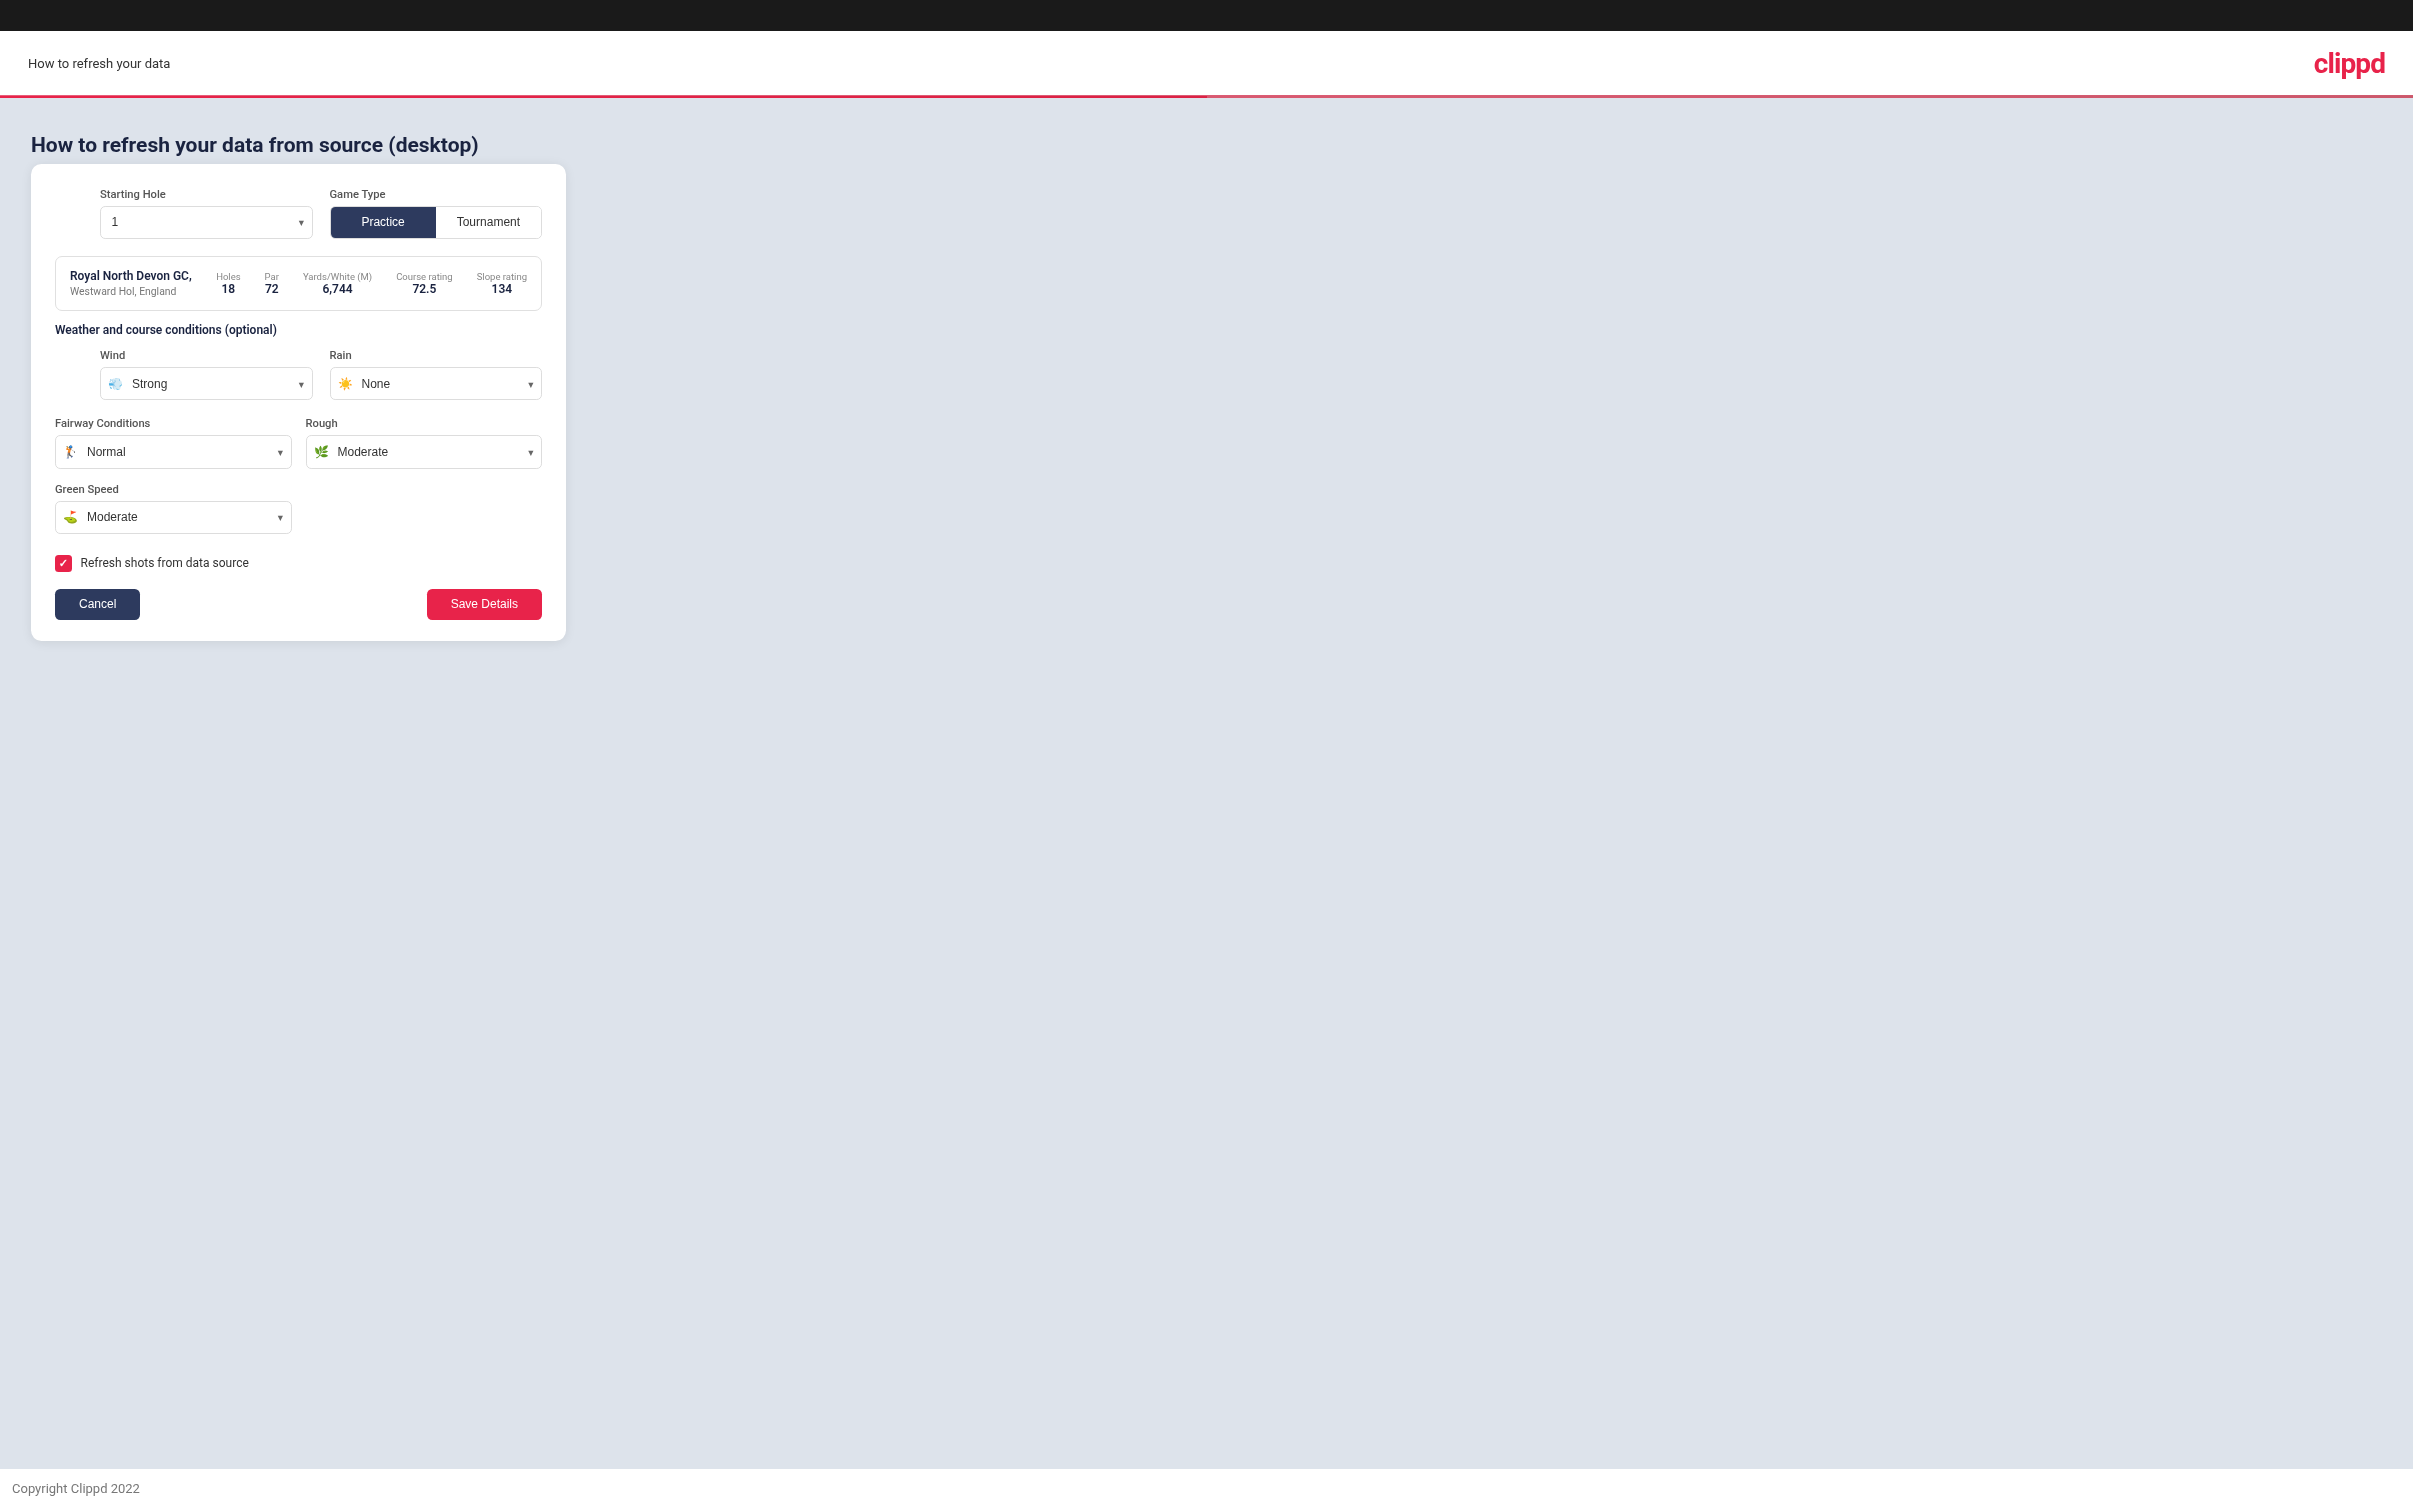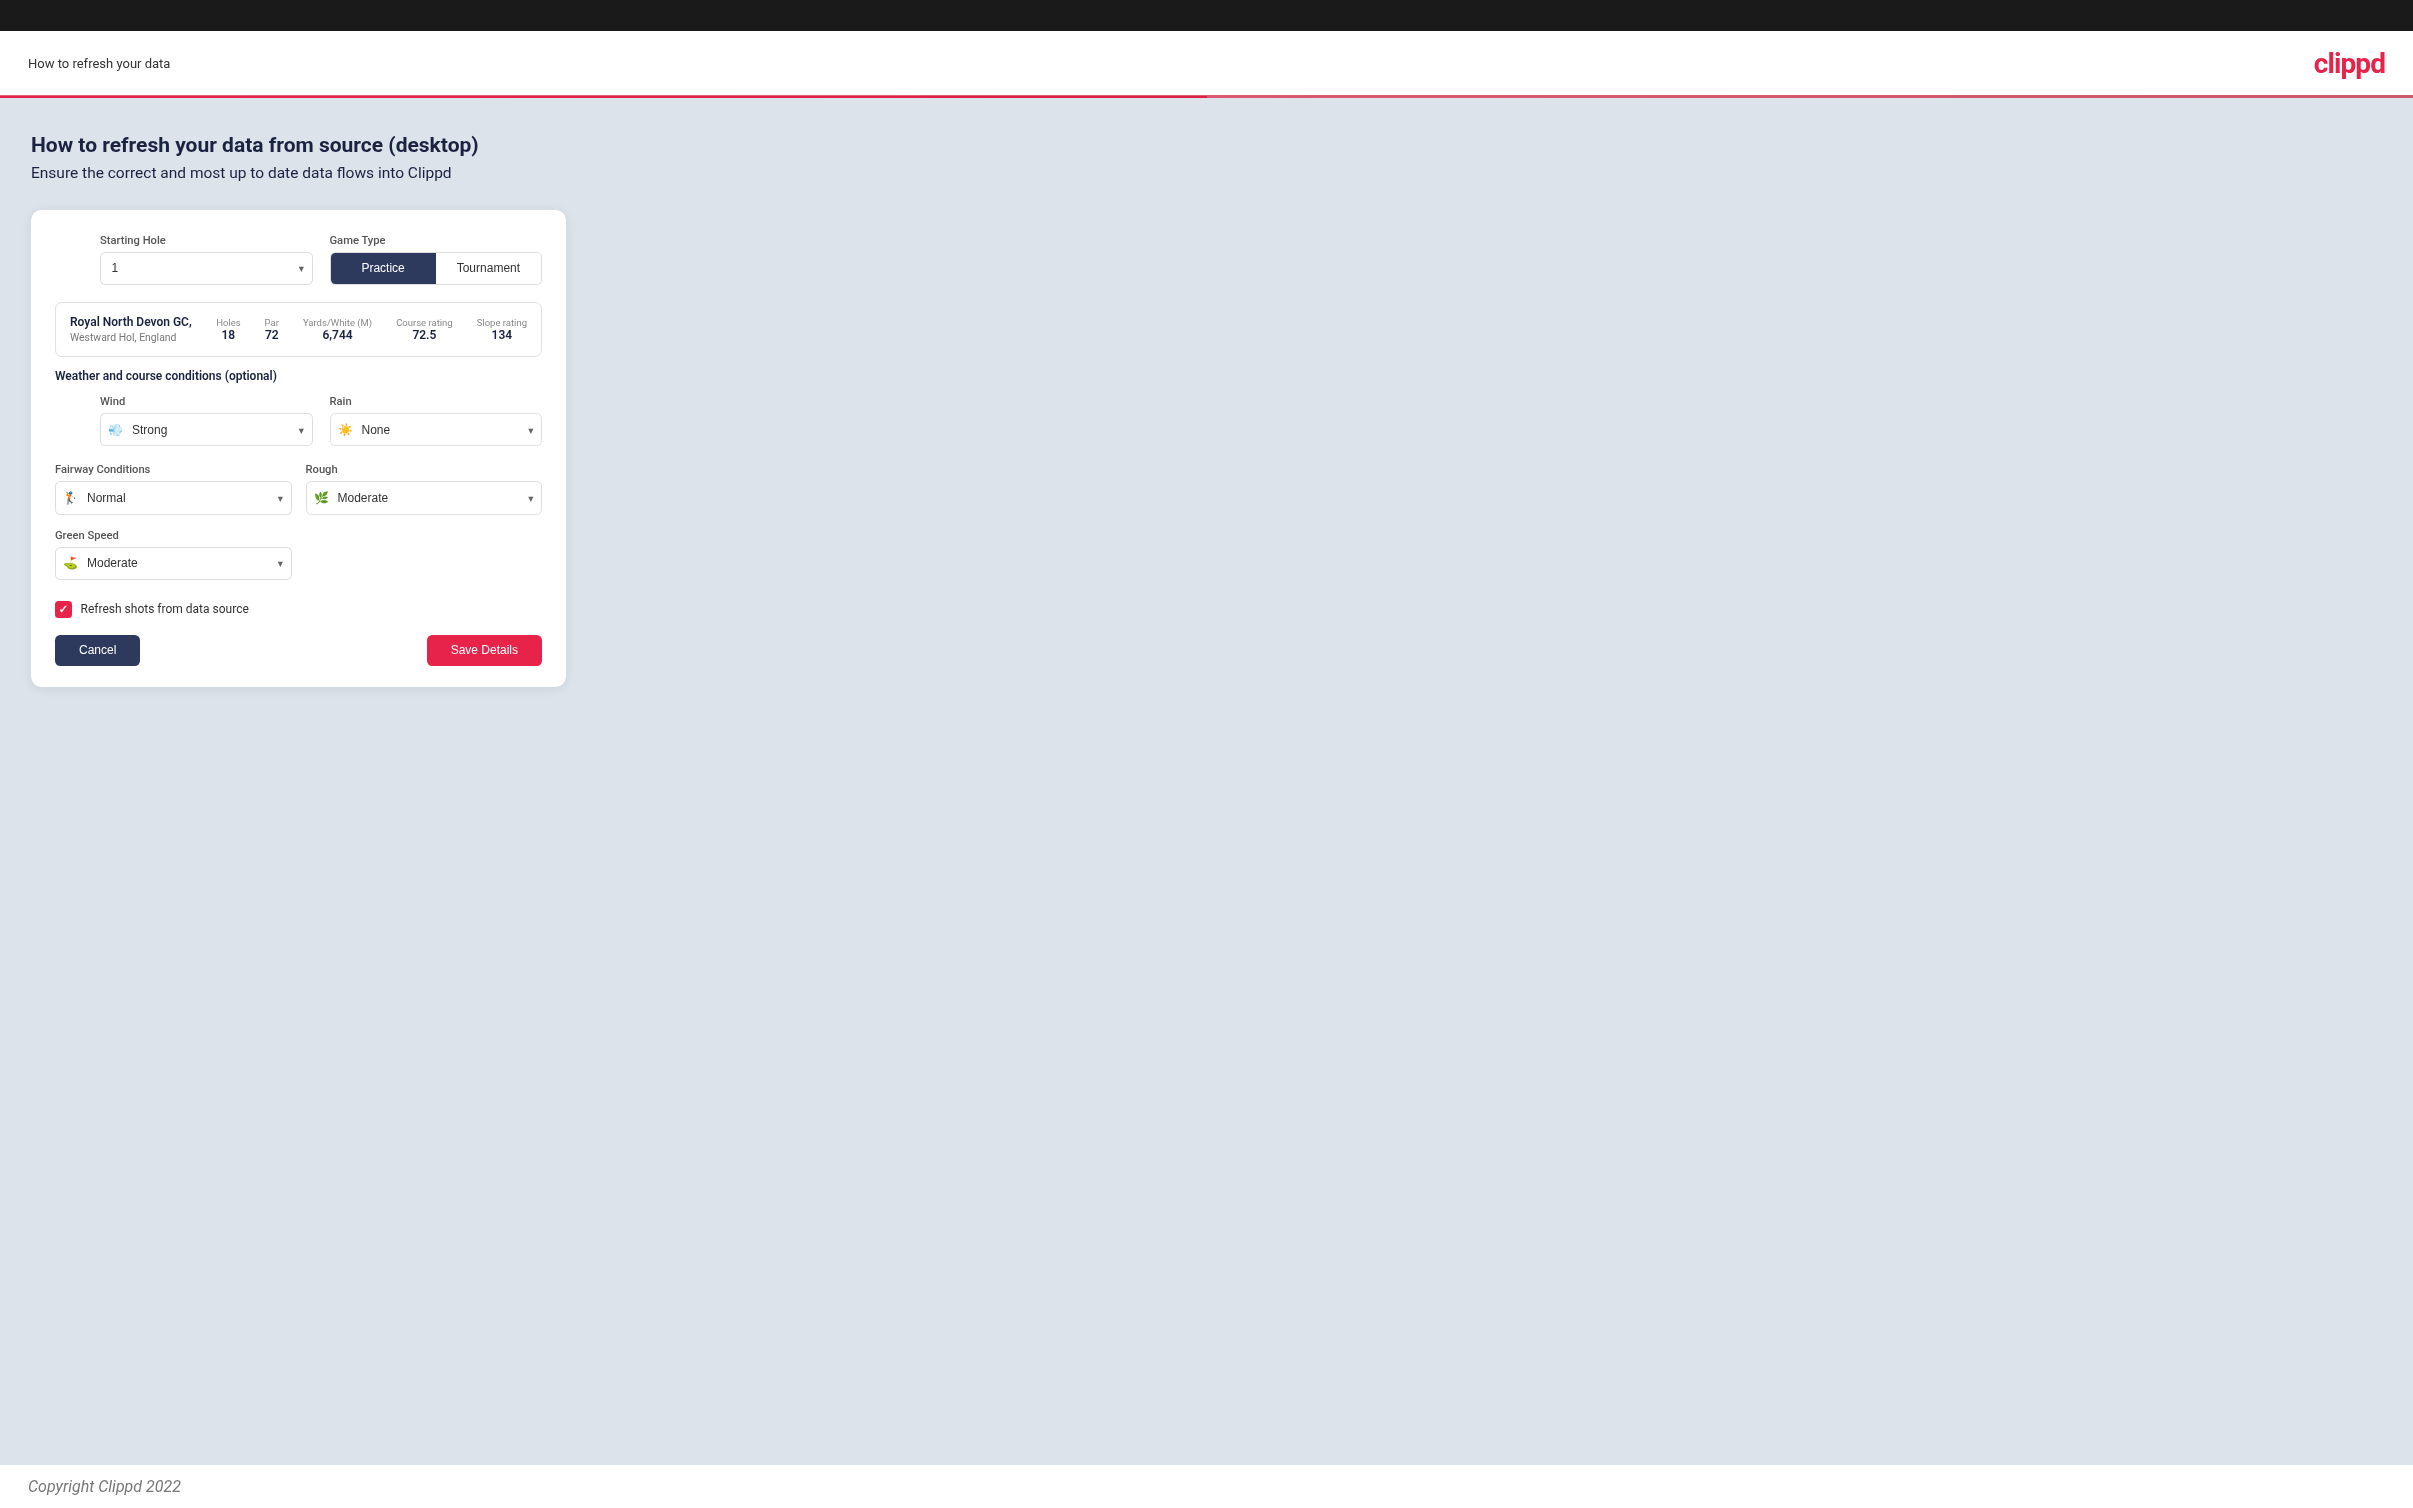--- a/index.html
+++ b/index.html
@@ -296,24 +296,23 @@
     }
 
     .sidebar-text p {
       font-size: 15.5px;
       color: #1a2340;
       line-height: 1.6;
     }
 
     .footer {
       background: #fff;
-      padding: 12px 28px;
-      font-size: 16px;
+      padding: 12px 12px;
+      font-size: 13px;
       color: #777;
-      font-style: italic;
     }
 
     .divider-line {
       height: 1.7px;
       background: linear-gradient(to right, #e8234a 50%, #ddd 50%);
       margin: 0;
     }
   </style>
 </head>
 <body>
@@ -321,21 +320,20 @@
 <div class="top-bar"></div>
 
 <div class="header">
   <span class="header-title">How to refresh your data</span>
   <span class="logo">clippd</span>
 </div>
 <div class="divider-line"></div>
 
 <div class="main-content">
   <h1 class="page-heading">How to refresh your data from source (desktop)</h1>
-  <p class="page-subheading">Ensure the correct and most up to date data flows into Clippd</p>
 
   <div class="content-row">
 
     <div class="card">
 
       <div class="two-col">
         <div>
           <div class="field-label">Starting Hole</div>
           <div class="select-wrapper">
             <select class="select-control">

